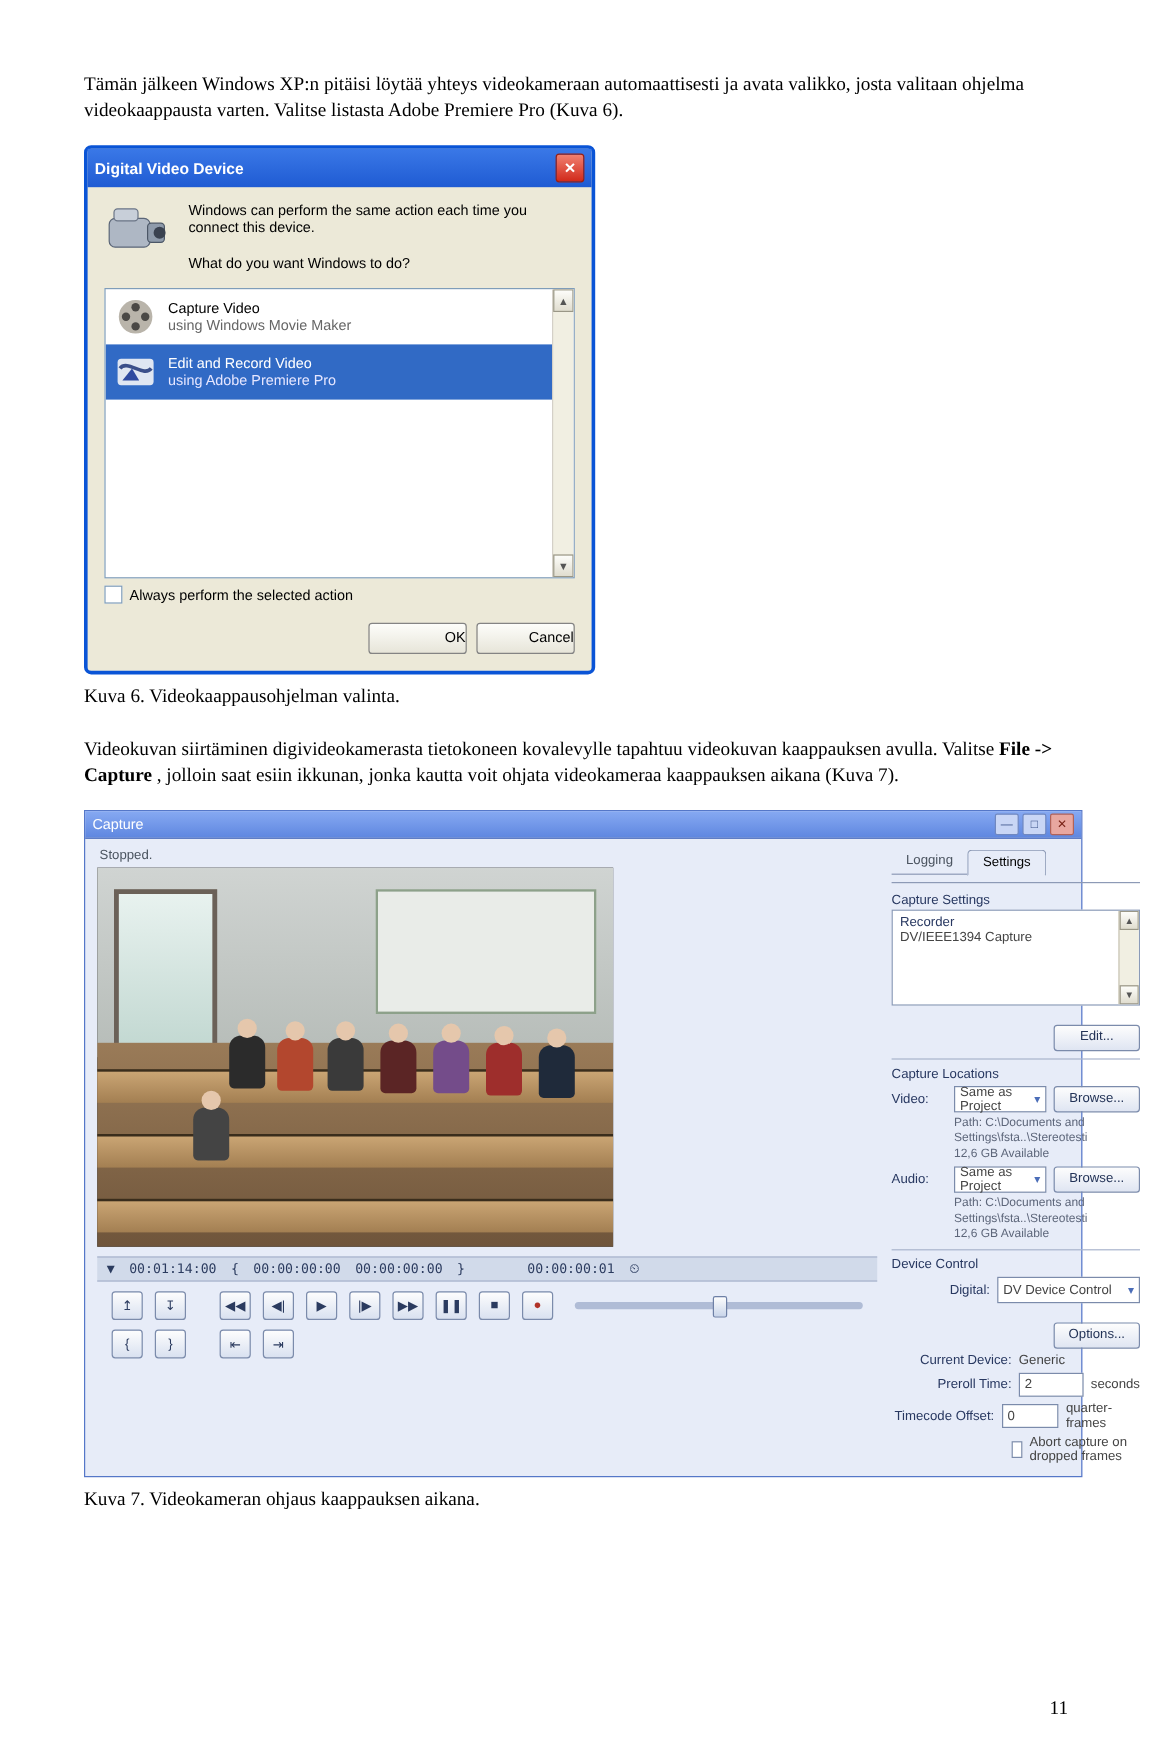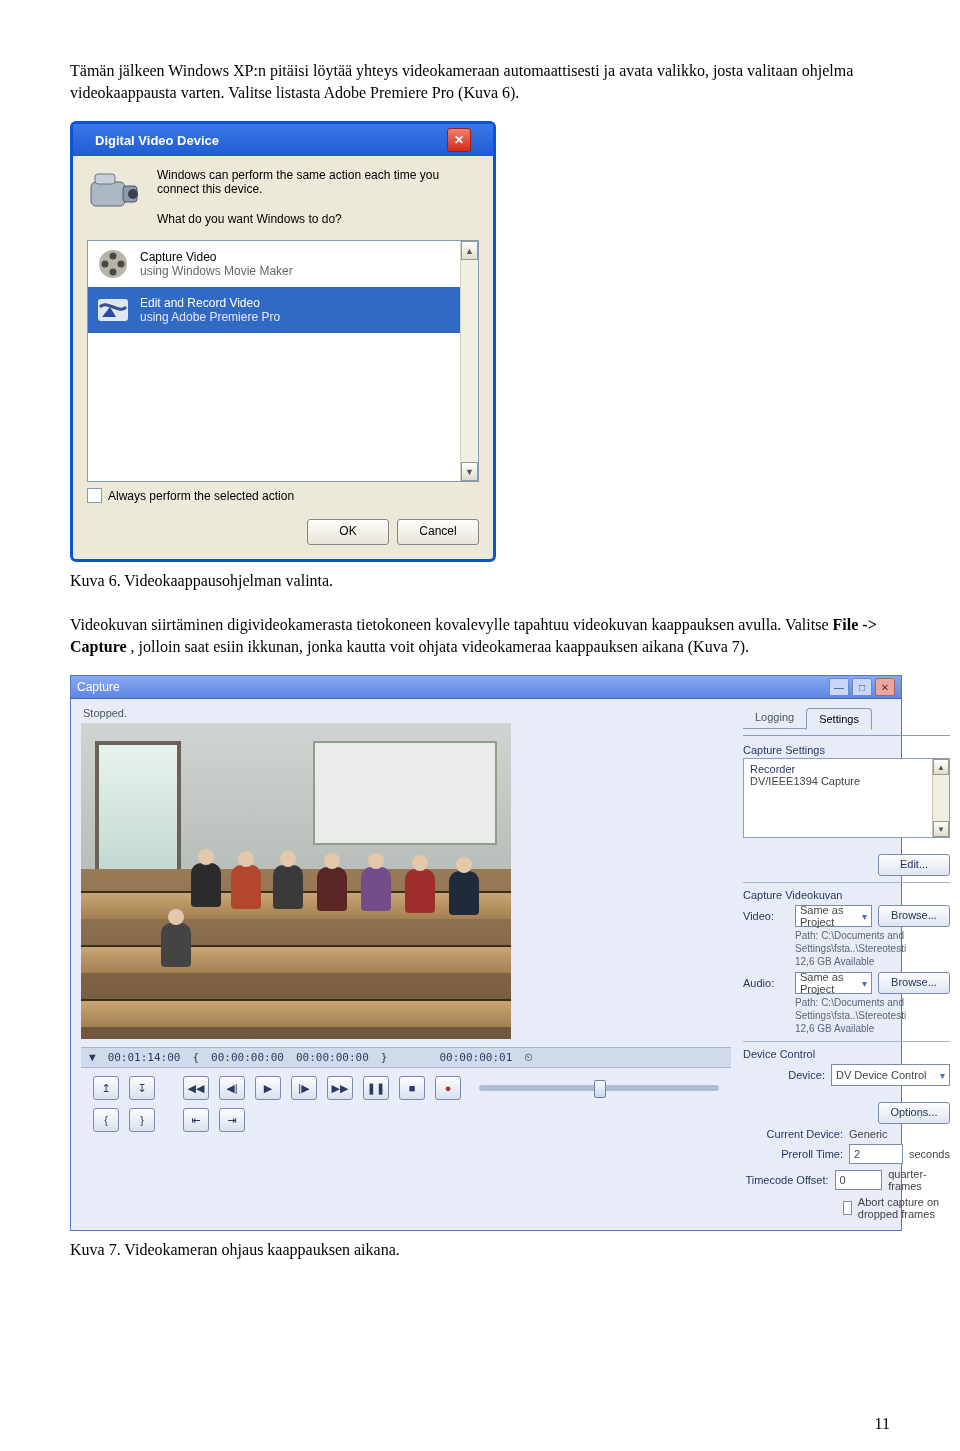--- a/index.html
+++ b/index.html
@@ -35,21 +35,21 @@
     font-size: 12px;
     color: #000;
     margin-bottom: 10px;
   }
   .win-titlebar {
     background: linear-gradient(#3a78e7, #1f5bd3);
     color: #fff;
     display: flex;
     align-items: center;
     justify-content: space-between;
-    padding: 4px 22px;
+    padding: 4px 6px;
     height: 24px;
     font-weight: bold;
     font-size: 13px;
   }
   .win-close {
     width: 22px;
     height: 22px;
     background: linear-gradient(#f08070, #d12a1b);
     border: 1px solid #9b1f12;
     border-radius: 3px;
@@ -155,21 +155,21 @@
     margin-top: 16px;
   }
   .win-button {
     min-width: 80px;
     height: 24px;
     background: linear-gradient(#fdfdfa, #e7e5d9);
     border: 1px solid #848484;
     border-radius: 3px;
     font-family: inherit;
     font-size: 12px;
-    text-align: center;
+    text-align: right;
     line-height: 22px;
     color: #000;
   }
   
   .capture-window {
     width: 830px;
     border: 1px solid #5577c8;
     background: #e7ecf8;
     font-family: Tahoma, Arial, sans-serif;
     font-size: 11px;
@@ -592,21 +592,21 @@
           <div style="position:absolute; right:0; top:0; bottom:0; width:16px; background:#f1efe2; border-left:1px solid #c7c3b5; display:flex; flex-direction:column; justify-content:space-between;">
             <div class="sb-btn" style="height:14px;font-size:8px">▲</div>
             <div class="sb-btn" style="height:14px;font-size:8px">▼</div>
           </div>
         </div>
         <div class="cap-small-btn-row">
           <div class="cap-small-btn">Edit...</div>
         </div>
 
         <div class="cap-divider"></div>
-        <div class="cap-section-title">Capture Videokuvan</div>
+        <div class="cap-section-title">Capture Locations</div>
 
         <div class="cap-locrow">
           <div class="cap-label">Video:</div>
           <div class="cap-select">
             <span>Same as Project</span>
             <span class="chev">▾</span>
           </div>
           <div class="cap-small-btn">Browse...</div>
         </div>
         <div class="cap-pathrow">
@@ -626,21 +626,21 @@
         <div class="cap-pathrow">
           <span>Path:</span>
           <span>C:\Documents and Settings\fsta..\Stereotesti</span><br>
           <span>12,6 GB Available</span>
         </div>
 
         <div class="cap-divider"></div>
         <div class="cap-section-title">Device Control</div>
 
         <div class="cap-devctrl-row">
-          <div style="width:82px; text-align:right; color:#283861;">Device:</div>
+          <div style="width:82px; text-align:right; color:#283861;">Digital:</div>
           <div class="cap-select" style="flex:1">
             <span>DV Device Control</span>
             <span class="chev">▾</span>
           </div>
         </div>
         <div class="cap-small-btn-row">
           <div class="cap-small-btn">Options...</div>
         </div>
 
         <div class="cap-devctrl-row">

